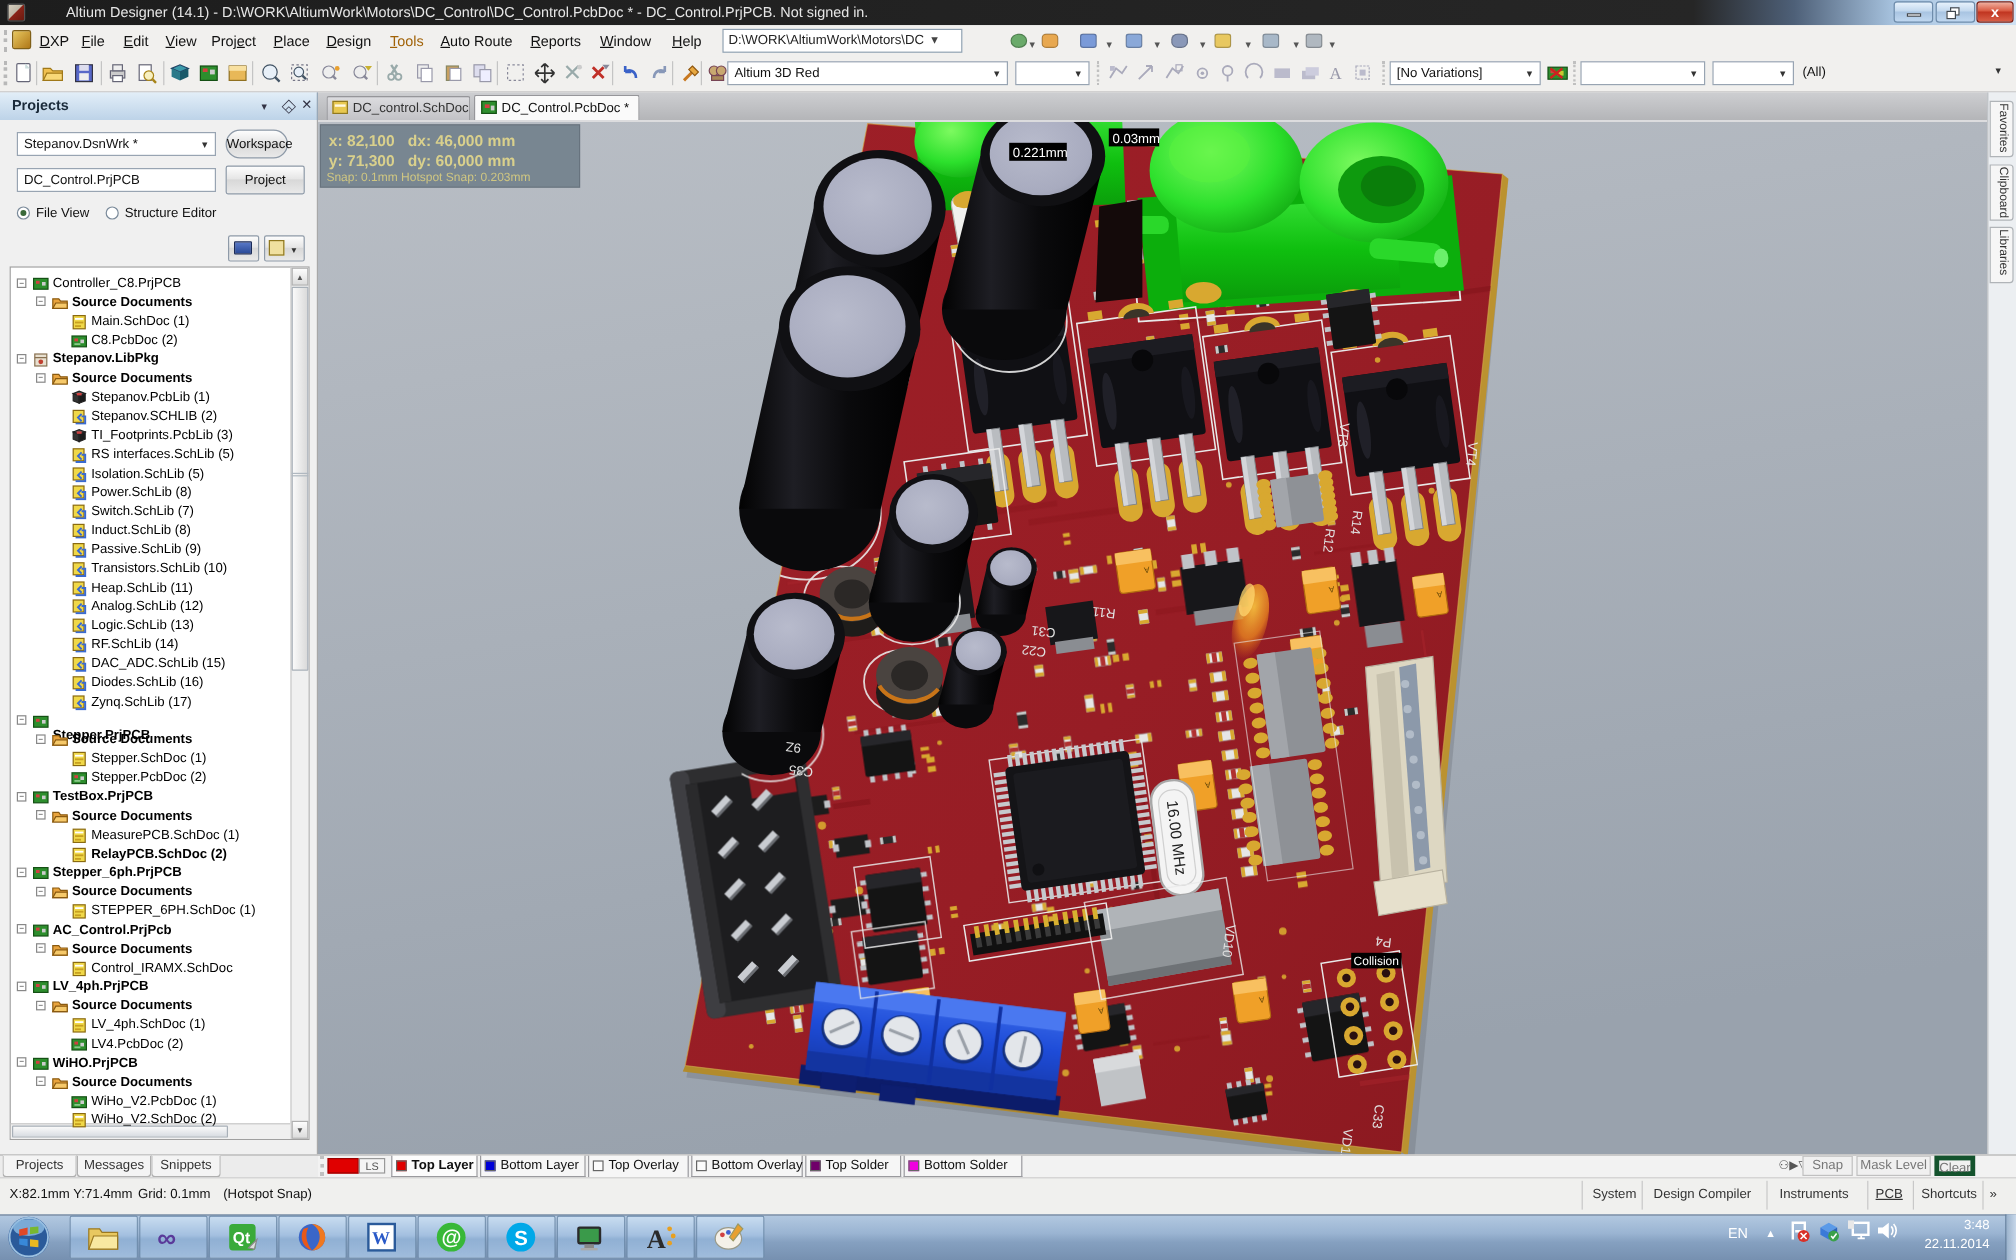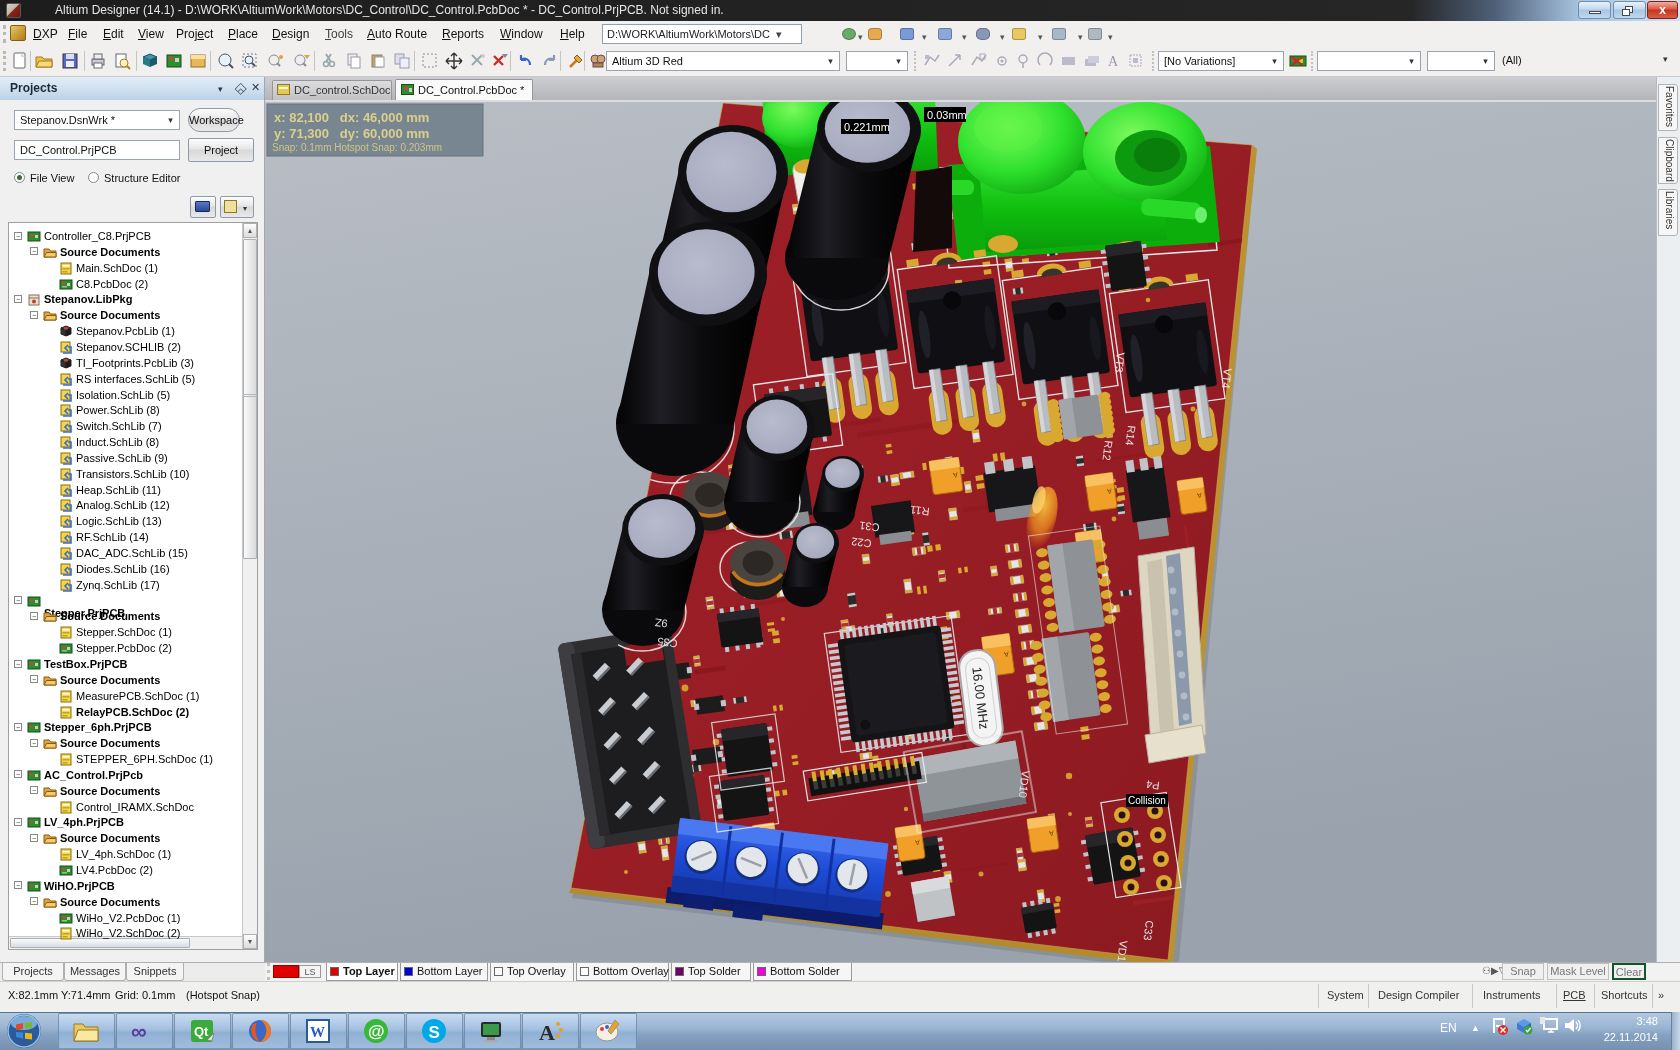--- a/index.html
+++ b/index.html
@@ -16,21 +16,21 @@
 <div class="abs" style="left:0;top:21px;width:1680px;height:26px;background:#f1f0ee"></div>
 <div class="abs" style="left:3px;top:25px;width:3px;height:18px;border-left:3px dotted #b8b8b8"></div>
 <div class="abs" style="left:10px;top:25px;width:16px;height:16px;background:linear-gradient(135deg,#e8c860,#b07818);border:1px solid #806018;border-radius:2px"></div>
 <div class="abs" style="left:33px;top:27px;font-size:12px;color:#111;white-space:nowrap"><u>D</u>XP</div>
 <div class="abs" style="left:68px;top:27px;font-size:12px;color:#111;white-space:nowrap"><u>F</u>ile</div>
 <div class="abs" style="left:103px;top:27px;font-size:12px;color:#111;white-space:nowrap"><u>E</u>dit</div>
 <div class="abs" style="left:138px;top:27px;font-size:12px;color:#111;white-space:nowrap"><u>V</u>iew</div>
 <div class="abs" style="left:176px;top:27px;font-size:12px;color:#111;white-space:nowrap">Proj<u>e</u>ct</div>
 <div class="abs" style="left:228px;top:27px;font-size:12px;color:#111;white-space:nowrap"><u>P</u>lace</div>
 <div class="abs" style="left:272px;top:27px;font-size:12px;color:#111;white-space:nowrap"><u>D</u>esign</div>
-<div class="abs" style="left:325px;top:27px;font-size:12px;color:#404040;white-space:nowrap"><u>T</u>ools</div>
+<div class="abs" style="left:325px;top:27px;font-size:12px;color:#a16207;white-space:nowrap"><u>T</u>ools</div>
 <div class="abs" style="left:367px;top:27px;font-size:12px;color:#111;white-space:nowrap"><u>A</u>uto Route</div>
 <div class="abs" style="left:442px;top:27px;font-size:12px;color:#111;white-space:nowrap"><u>R</u>eports</div>
 <div class="abs" style="left:500px;top:27px;font-size:12px;color:#111;white-space:nowrap"><u>W</u>indow</div>
 <div class="abs" style="left:560px;top:27px;font-size:12px;color:#111;white-space:nowrap"><u>H</u>elp</div>
 <div class="abs" style="left:602px;top:24px;width:200px;height:20px;background:#fff;border:1px solid #8fa0b0;font-size:11px;color:#222;line-height:18px;padding-left:4px;white-space:nowrap">D:\WORK\AltiumWork\Motors\DC &nbsp;<span style="color:#444">▾</span></div>
 <div class="abs" style="left:842px;top:28px;width:14px;height:12px;font-size:9px;color:#555;background:#6aaa6a;border-radius:50%;border:1px solid rgba(0,0,0,.25);"></div>
 <div class="abs" style="left:858px;top:32px;width:7px;height:6px;font-size:9px;color:#555;">▾</div>
 <div class="abs" style="left:868px;top:28px;width:14px;height:12px;font-size:9px;color:#555;background:#e8a850;border-radius:30%;border:1px solid rgba(0,0,0,.25);"></div>
 <div class="abs" style="left:900px;top:28px;width:14px;height:12px;font-size:9px;color:#555;background:#7a9ad8;border-radius:20%;border:1px solid rgba(0,0,0,.25);"></div>
 <div class="abs" style="left:922px;top:32px;width:7px;height:6px;font-size:9px;color:#555;">▾</div>
@@ -2015,21 +2015,21 @@
 <div class="abs" style="left:494px;top:967px;width:9px;height:9px;background:#fcfcfc;border:1px solid #666"></div>
 <div class="abs" style="left:576px;top:963px;width:93px;height:18px;background:#f6f6f6;border:1px solid #9a9a9e;border-top:none;font-size:11px;font-weight:normal;color:#111;white-space:nowrap;padding-left:16px;line-height:16px">Bottom Overlay</div>
 <div class="abs" style="left:580px;top:967px;width:9px;height:9px;background:#fcfcfc;border:1px solid #666"></div>
 <div class="abs" style="left:671px;top:963px;width:80px;height:18px;background:#f6f6f6;border:1px solid #9a9a9e;border-top:none;font-size:11px;font-weight:normal;color:#111;white-space:nowrap;padding-left:16px;line-height:16px">Top Solder</div>
 <div class="abs" style="left:675px;top:967px;width:9px;height:9px;background:#70006a;border:1px solid #666"></div>
 <div class="abs" style="left:753px;top:963px;width:99px;height:18px;background:#f6f6f6;border:1px solid #9a9a9e;border-top:none;font-size:11px;font-weight:normal;color:#111;white-space:nowrap;padding-left:16px;line-height:16px">Bottom Solder</div>
 <div class="abs" style="left:757px;top:967px;width:9px;height:9px;background:#f000e0;border:1px solid #666"></div>
 <div class="abs" style="left:1482px;top:965px;font-size:10px;color:#555">⚇▶▽</div>
 <div class="abs" style="left:1502px;top:963px;width:42px;height:17px;background:#f0f0f0;border:1px solid #c0c0c0;font-size:11px;color:#777;text-align:center;line-height:15px">Snap</div>
 <div class="abs" style="left:1547px;top:963px;width:62px;height:17px;background:#f0f0f0;border:1px solid #c0c0c0;font-size:11px;color:#777;text-align:center;line-height:15px">Mask Level</div>
-<div class="abs" style="left:1612px;top:963px;width:34px;height:17px;background:#f0f0f0;border:2px solid #14532d;font-size:11px;color:#777;text-align:center;line-height:15px">Clear</div>
+<div class="abs" style="left:1612px;top:963px;width:34px;height:17px;background:#f0f0f0;border:4px solid #14532d;font-size:11px;color:#777;text-align:center;line-height:15px">Clear</div>
 <div class="abs" style="left:0;top:981px;width:1680px;height:31px;background:#f0f0ee;border-top:1px solid #cfcfcf"></div>
 <div class="abs" style="left:8px;top:989px;font-size:11px;color:#111">X:82.1mm Y:71.4mm</div>
 <div class="abs" style="left:115px;top:989px;font-size:11px;color:#111">Grid: 0.1mm</div>
 <div class="abs" style="left:186px;top:989px;font-size:11px;color:#111">(Hotspot Snap)</div>
 <div class="abs" style="left:1318px;top:984px;width:1px;height:24px;background:#c8c8c8"></div>
 <div class="abs" style="left:1368px;top:984px;width:1px;height:24px;background:#c8c8c8"></div>
 <div class="abs" style="left:1472px;top:984px;width:1px;height:24px;background:#c8c8c8"></div>
 <div class="abs" style="left:1556px;top:984px;width:1px;height:24px;background:#c8c8c8"></div>
 <div class="abs" style="left:1594px;top:984px;width:1px;height:24px;background:#c8c8c8"></div>
 <div class="abs" style="left:1652px;top:984px;width:1px;height:24px;background:#c8c8c8"></div>

